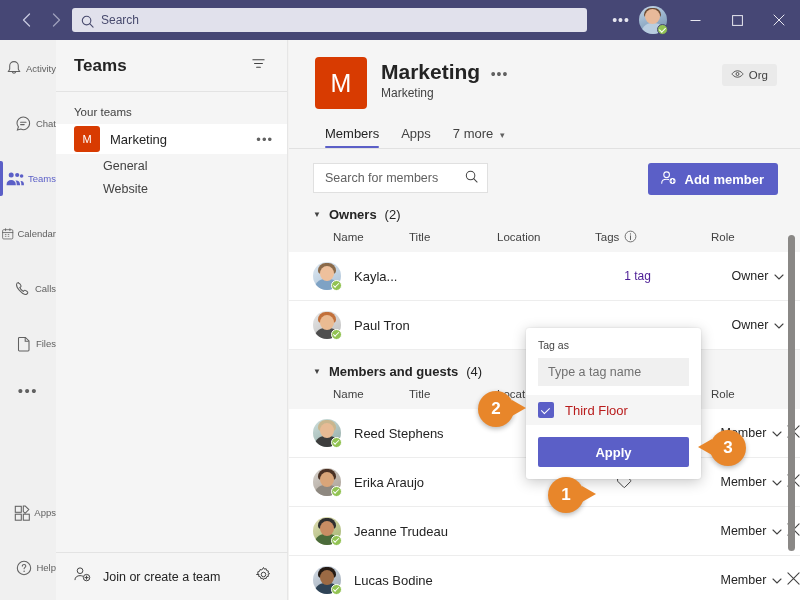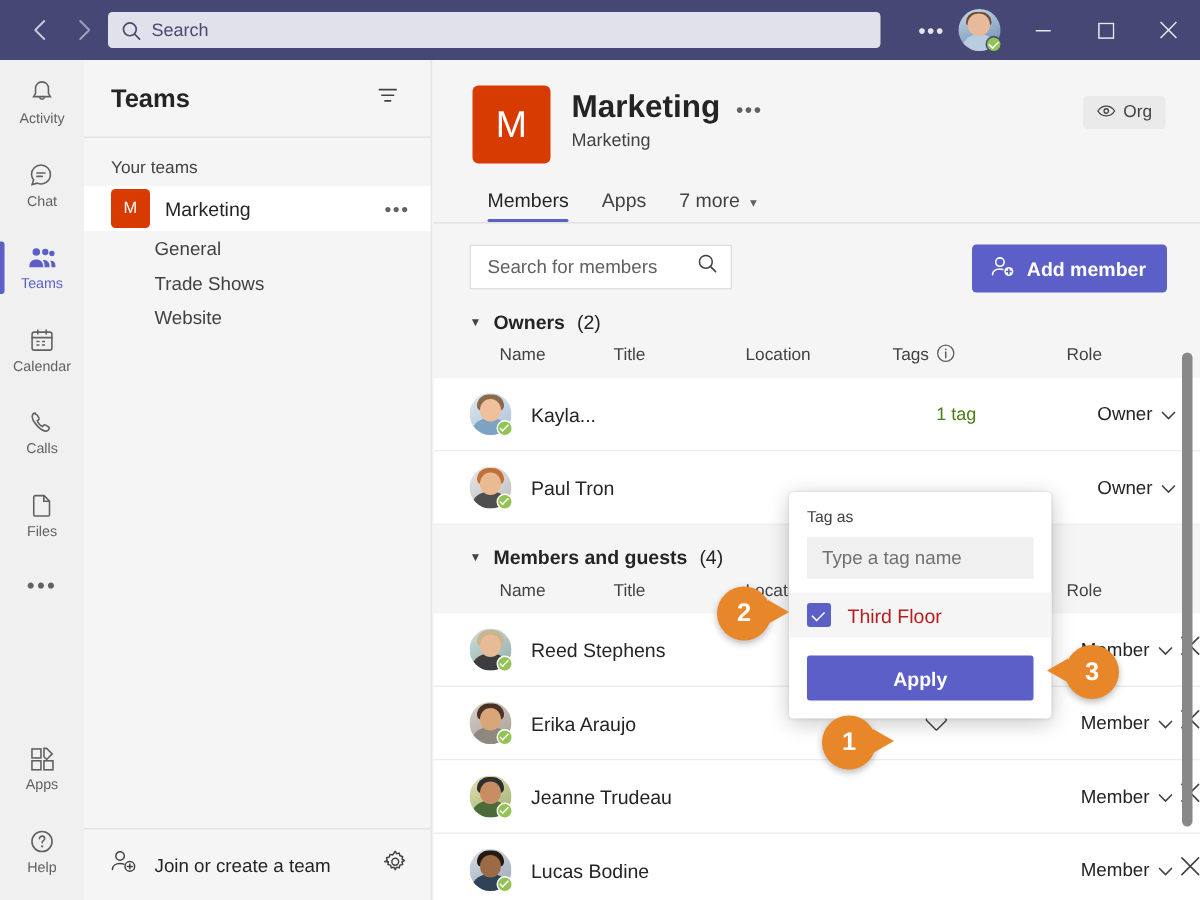--- a/index.html
+++ b/index.html
@@ -69,22 +69,22 @@
     cursor: pointer;
   }
   .win-btn svg { stroke: #e8e8f0; }
 
   
   .rail {
     position: absolute; left: 0; top: 40px; width: 56px; height: 560px;
     background: #f0f0f0; display: flex; flex-direction: column; align-items: center;
   }
   .rail-item {
-    width: 56px; height: 53px; display: flex; flex-direction: column;
-    align-items: center; justify-content: center; cursor: pointer; position: relative;
+    width: 56px; height: 53px; display: flex; flex-direction: row;
+    align-items: center; justify-content: flex-end; cursor: pointer; position: relative;
     color: #616161; gap: 2px; margin-top: 2px;
   }
   .rail-item .rl { font-size: 9.5px; line-height: 11px; }
   .rail-item.active { color: #5b5fc7; }
   .rail-item.active::before {
     content: ""; position: absolute; left: 0; top: 9px; width: 3px; height: 35px;
     background: #5b5fc7; border-radius: 0 2px 2px 0;
   }
   .rail-dots {
     width: 56px; height: 40px; display: flex; align-items: center; justify-content: center;
@@ -208,21 +208,21 @@
     position: absolute; right: -1px; bottom: -1px; width: 11px; height: 11px; border-radius: 50%;
     background: #92c353; border: 1.5px solid #fff; display: flex; align-items: center; justify-content: center;
   }
   .m-presence::after {
     content: ""; width: 4.5px; height: 2.2px; border-left: 1.3px solid #fff;
     border-bottom: 1.3px solid #fff; transform: rotate(-45deg) translate(0px,-1px);
   }
   .m-name { font-size: 13px; color: #242424; margin-left: 13px; width: 106px; }
   .m-title { width: 88px; }
   .m-loc { width: 98px; }
-  .m-tags { width: 116px; font-size: 12px; color: #4d7c0f; cursor: pointer; }
+  .m-tags { width: 116px; font-size: 12px; color: #4c1d95; cursor: pointer; }
   .m-tagicon { width: 116px; cursor: pointer; }
   .m-role {
     display: flex; align-items: center; gap: 6px; font-size: 12.5px; color: #242424;
     width: 74px; cursor: pointer;
   }
   .m-remove { cursor: pointer; }
 
   
   .tag-popup {
     position: absolute; left: 237px; top: 288px; width: 175px;
@@ -414,21 +414,20 @@
         </svg>
     </span>
   </div>
   <div class="tp-sub">Your teams</div>
   <div class="team-row">
     <span class="team-avatar">M</span>
     <span class="team-name">Marketing</span>
     <span class="team-more">•••</span>
   </div>
   <div class="channel-row">General</div>
-  <div class="channel-row">Trade Shows</div>
   <div class="channel-row">Website</div>
   <div class="tp-foot">
     <span>
       <svg width="19" height="17" viewBox="0 0 20 18" fill="none">
         <circle cx="7.4" cy="5" r="3" stroke="#424242" stroke-width="1.05"></circle>
         <path d="M2 14.5c0-2.7 2.4-4.3 5.4-4.3 1 0 1.9.2 2.7.5" stroke="#424242" stroke-width="1.05" stroke-linecap="round"></path>
         <circle cx="14.3" cy="12.3" r="3.4" stroke="#424242" stroke-width="1.05"></circle>
         <path d="M14.3 10.6v3.4M12.6 12.3h3.4" stroke="#424242" stroke-width="1.05" stroke-linecap="round"></path>
       </svg>
     </span>

